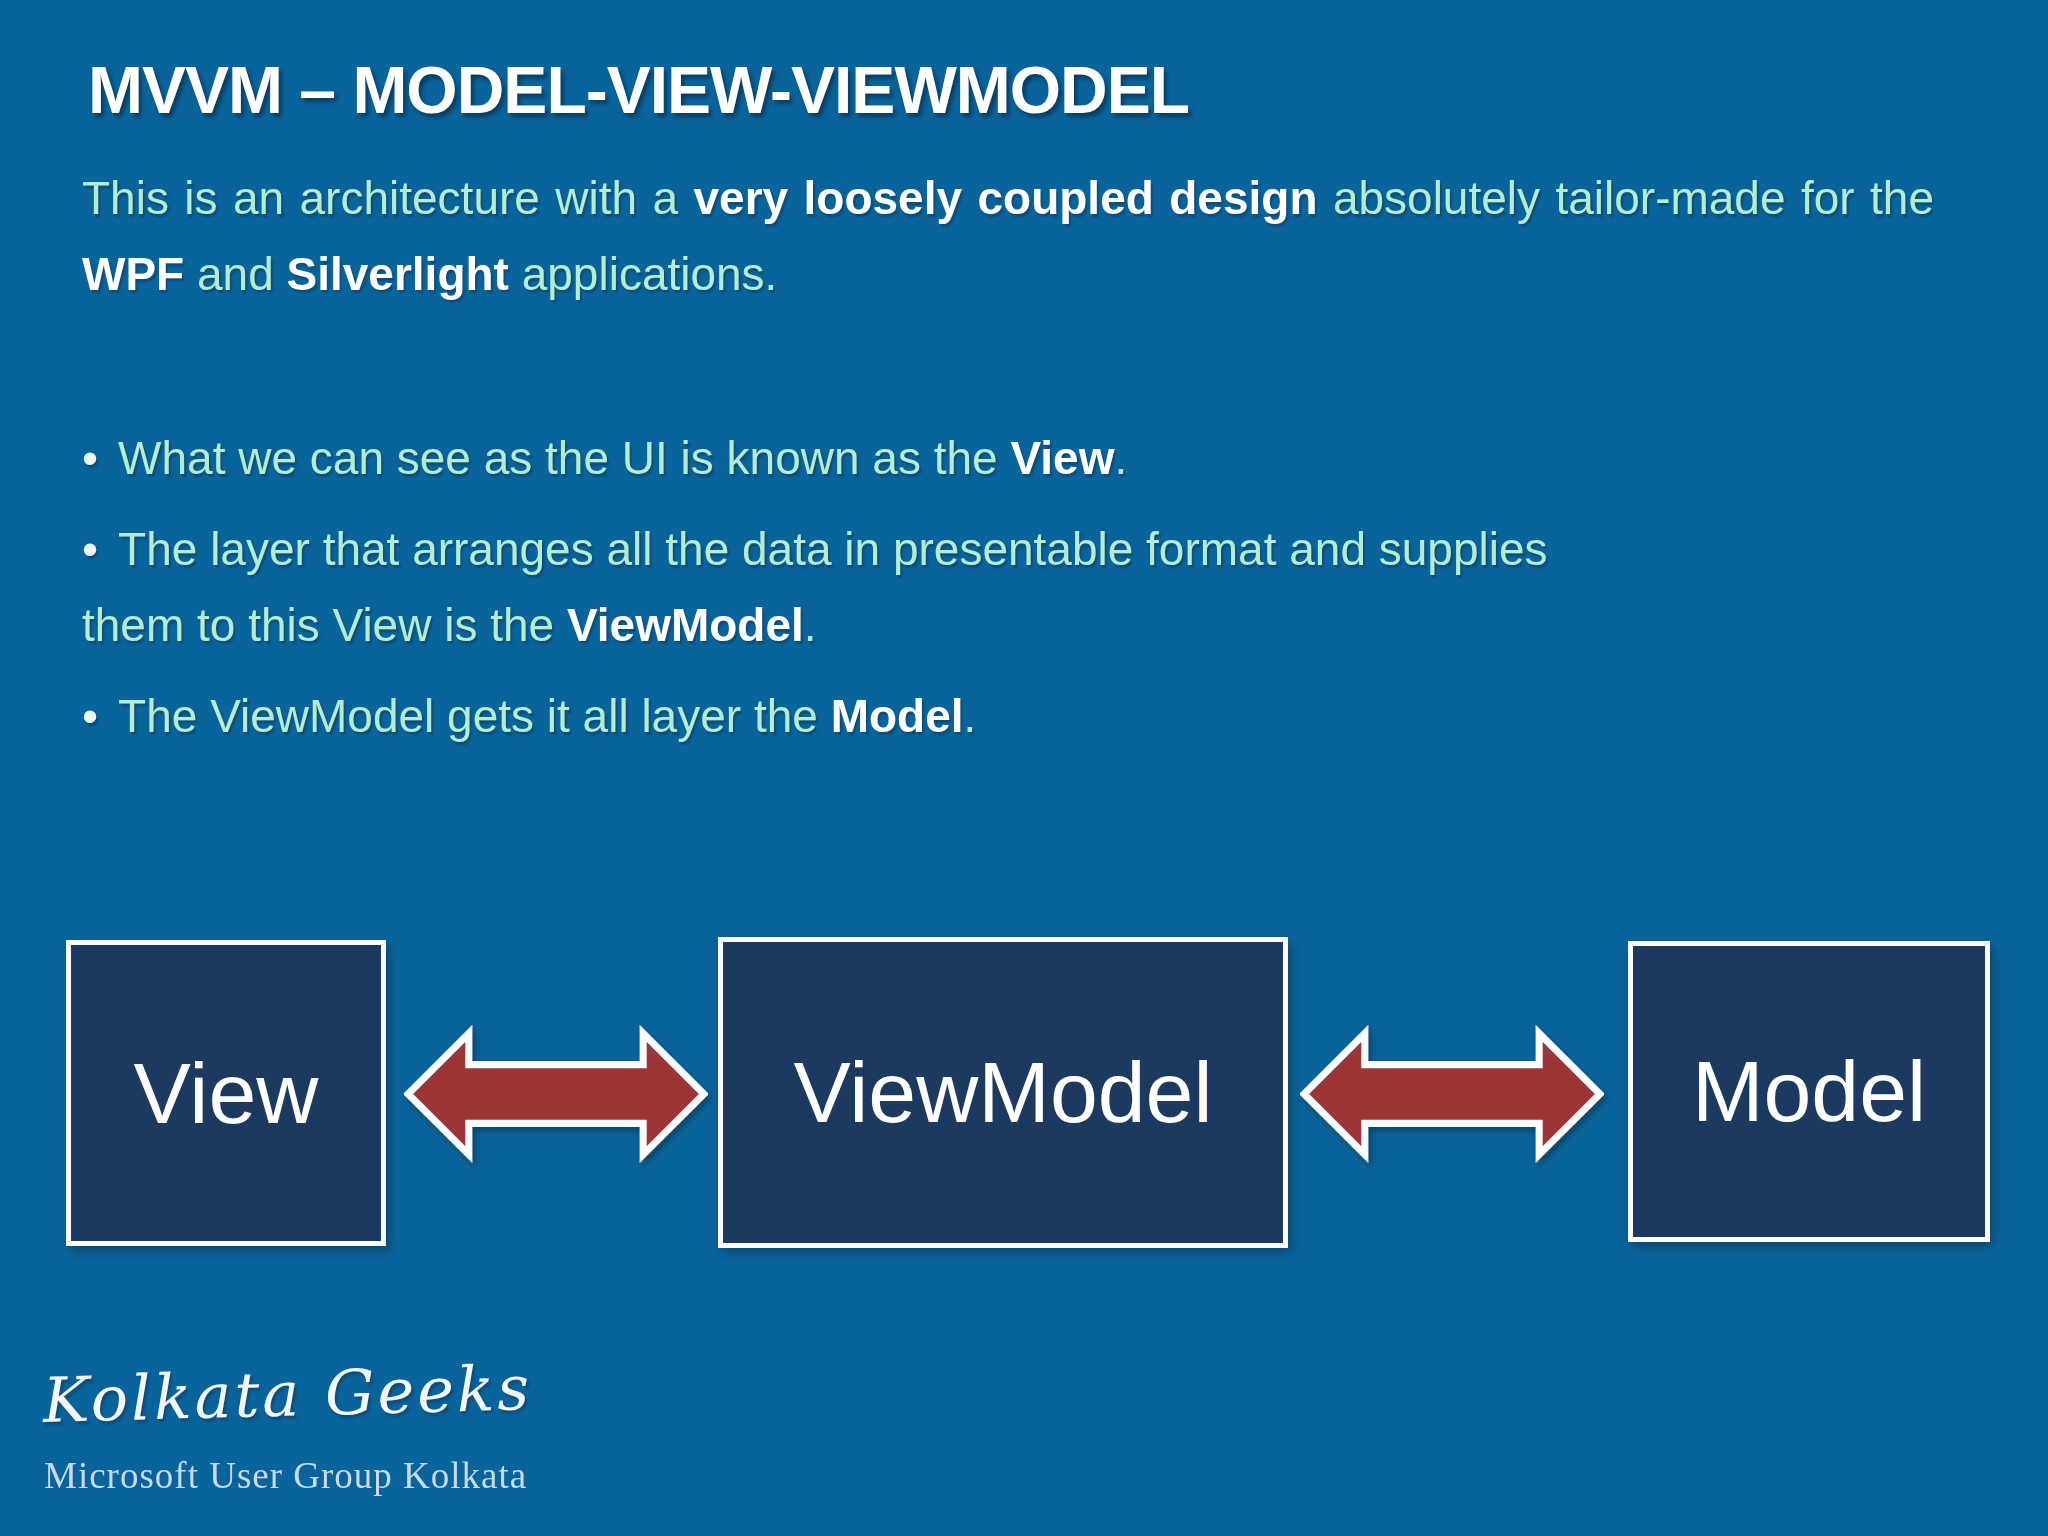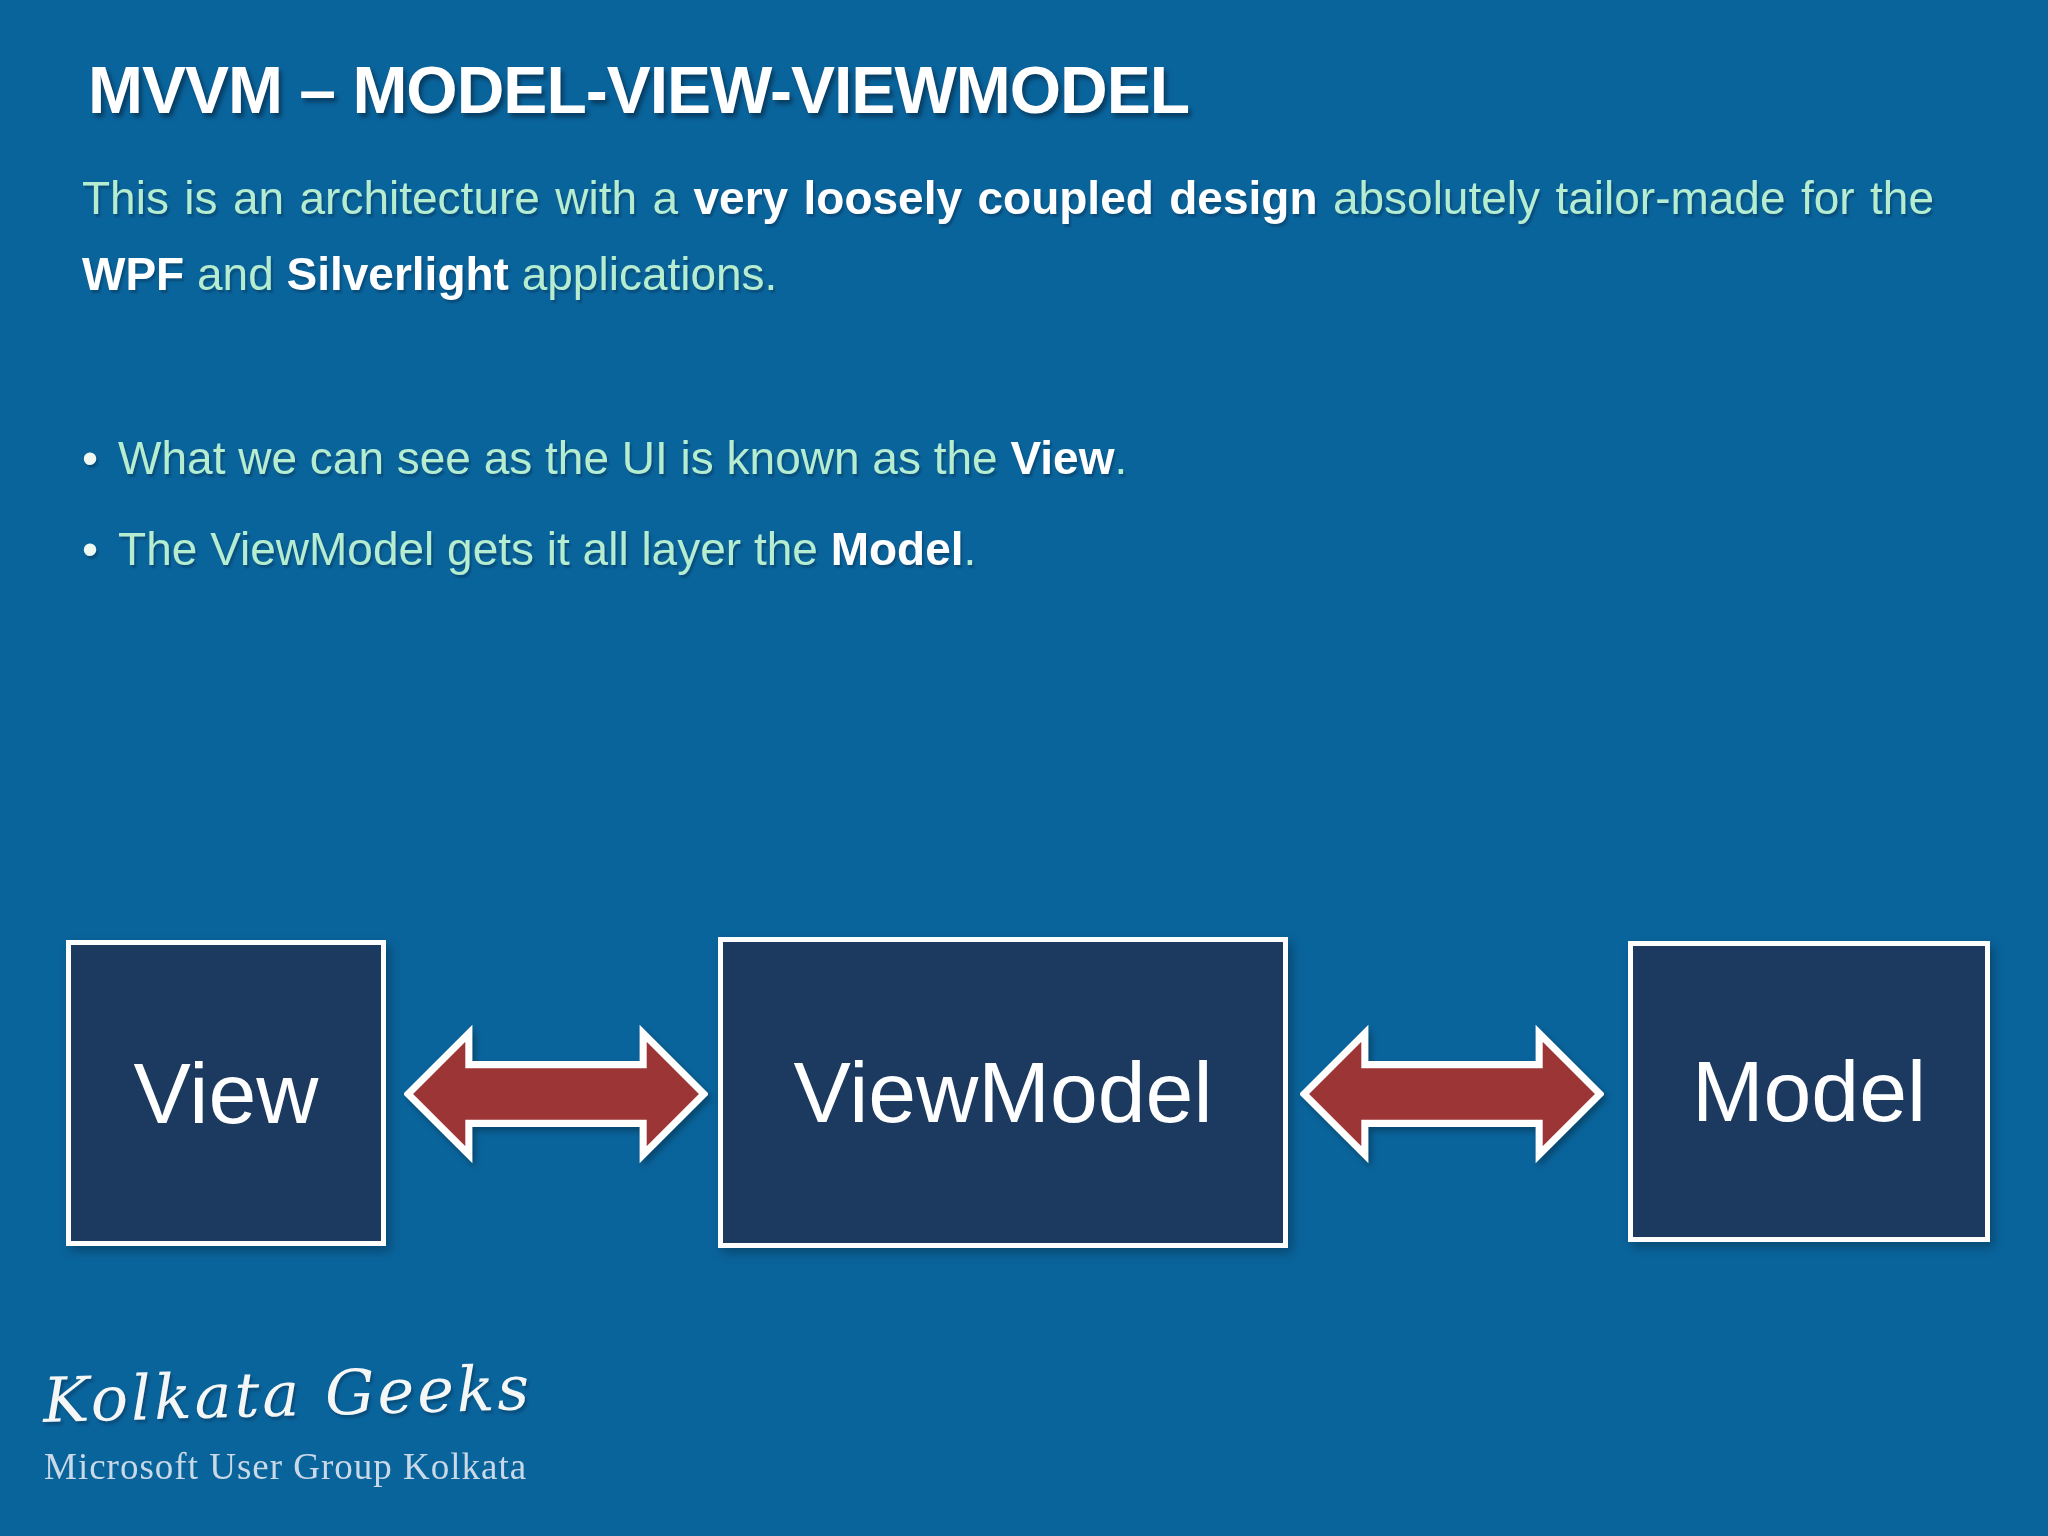--- a/index.html
+++ b/index.html
@@ -102,35 +102,37 @@
     transform:rotate(-1.5deg);
     transform-origin:left bottom;
     text-shadow:2px 3px 3px rgba(8,45,75,.45);
     white-space:nowrap;
   }
   .logo-sub{
     font-family:"Liberation Serif",serif;
     font-size:37px;
     letter-spacing:1px;
     color:var(--subtitle-color);
-    margin-top:8px;
+    margin-top:17px;
     white-space:nowrap;
   }
 </style>
 </head>
 <body>
 
 <div class="slide">
 
   <h1 class="title">MVVM – MODEL-VIEW-VIEWMODEL</h1>
 
   <p class="intro"><span class="seg">This is an architecture with a </span><span class="seg seg-bold">very loosely coupled design</span><span class="seg"> absolutely tailor-made for the </span><span class="seg seg-bold">WPF</span><span class="seg"> and </span><span class="seg seg-bold">Silverlight</span><span class="seg"> applications.</span></p>
 
   <ul class="bullets">
     <li><span class="bullet-dot">•</span><span class="bullet-text"><span class="seg">What we can see as the UI is known as the </span><span class="seg seg-bold">View</span><span class="seg">.</span></span></li>
+    <li><span class="bullet-dot">•</span><span class="bullet-text"><span class="seg">The layer that arranges all the data in presentable format and supplies
+them to this View is the </span><span class="seg seg-bold">ViewModel</span><span class="seg">.</span></span></li>
     <li><span class="bullet-dot">•</span><span class="bullet-text"><span class="seg">The ViewModel gets it all layer the </span><span class="seg seg-bold">Model</span><span class="seg">.</span></span></li>
   </ul>
 
   <div>
     <div class="diagram-box box-view">
       <span>View</span>
     </div>
 
     <svg class="arrow arrow-1" viewBox="0 0 300 150" aria-hidden="true">
       <polygon points="4,75 64,15 64,46 236,46 236,15 296,75 236,135 236,104 64,104 64,135"></polygon>

